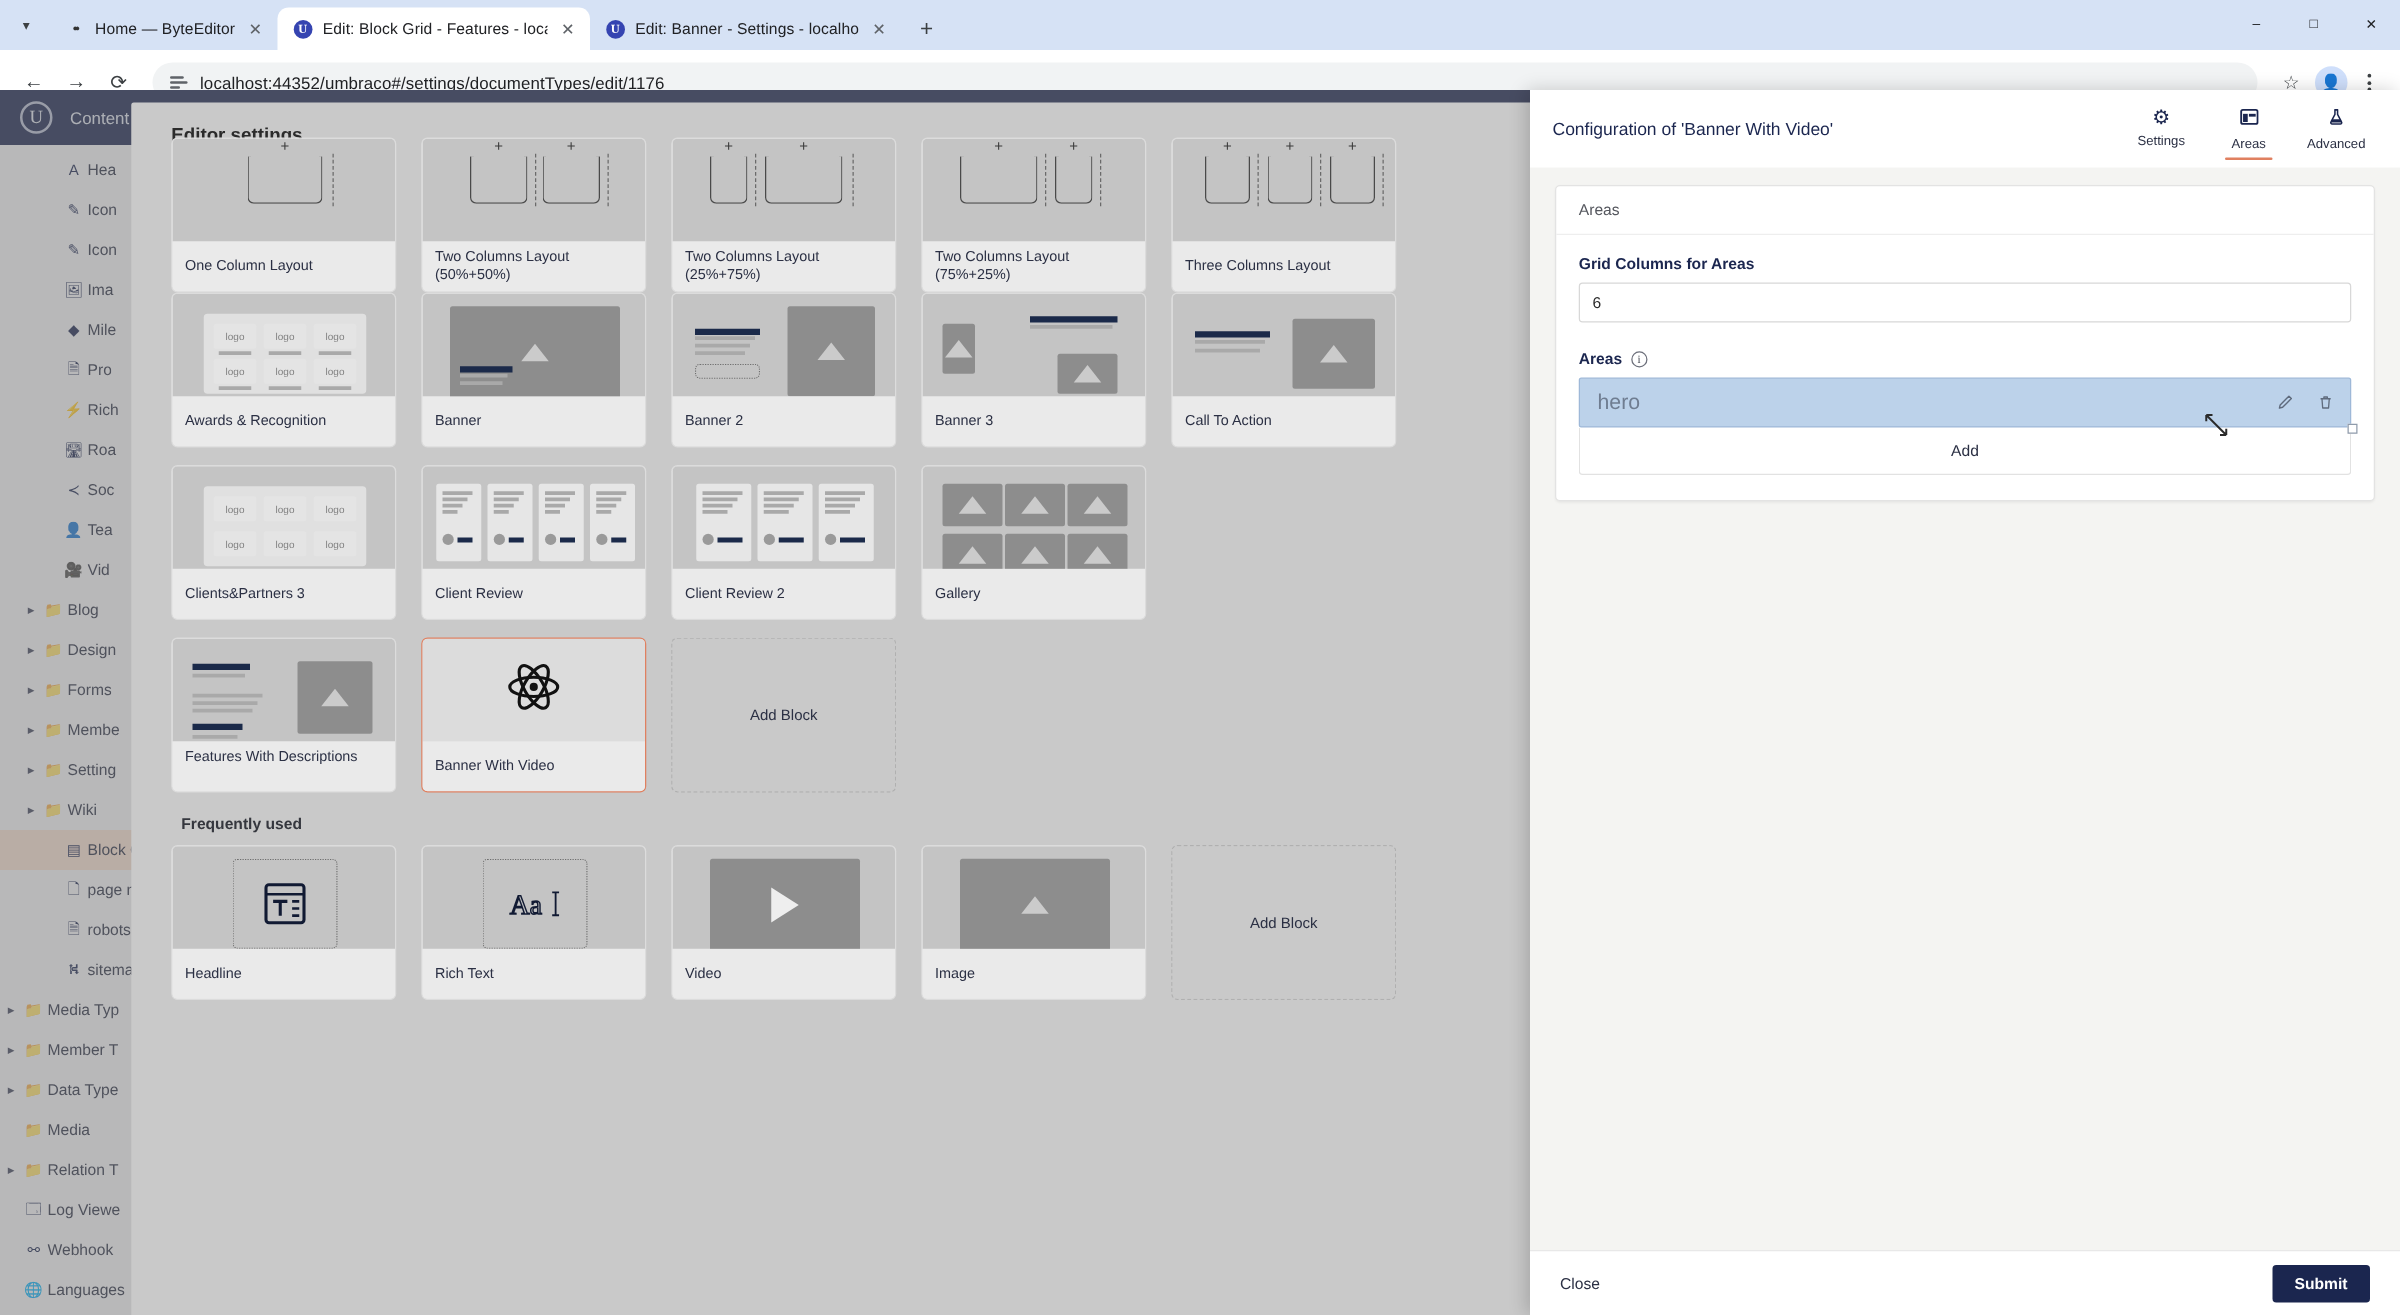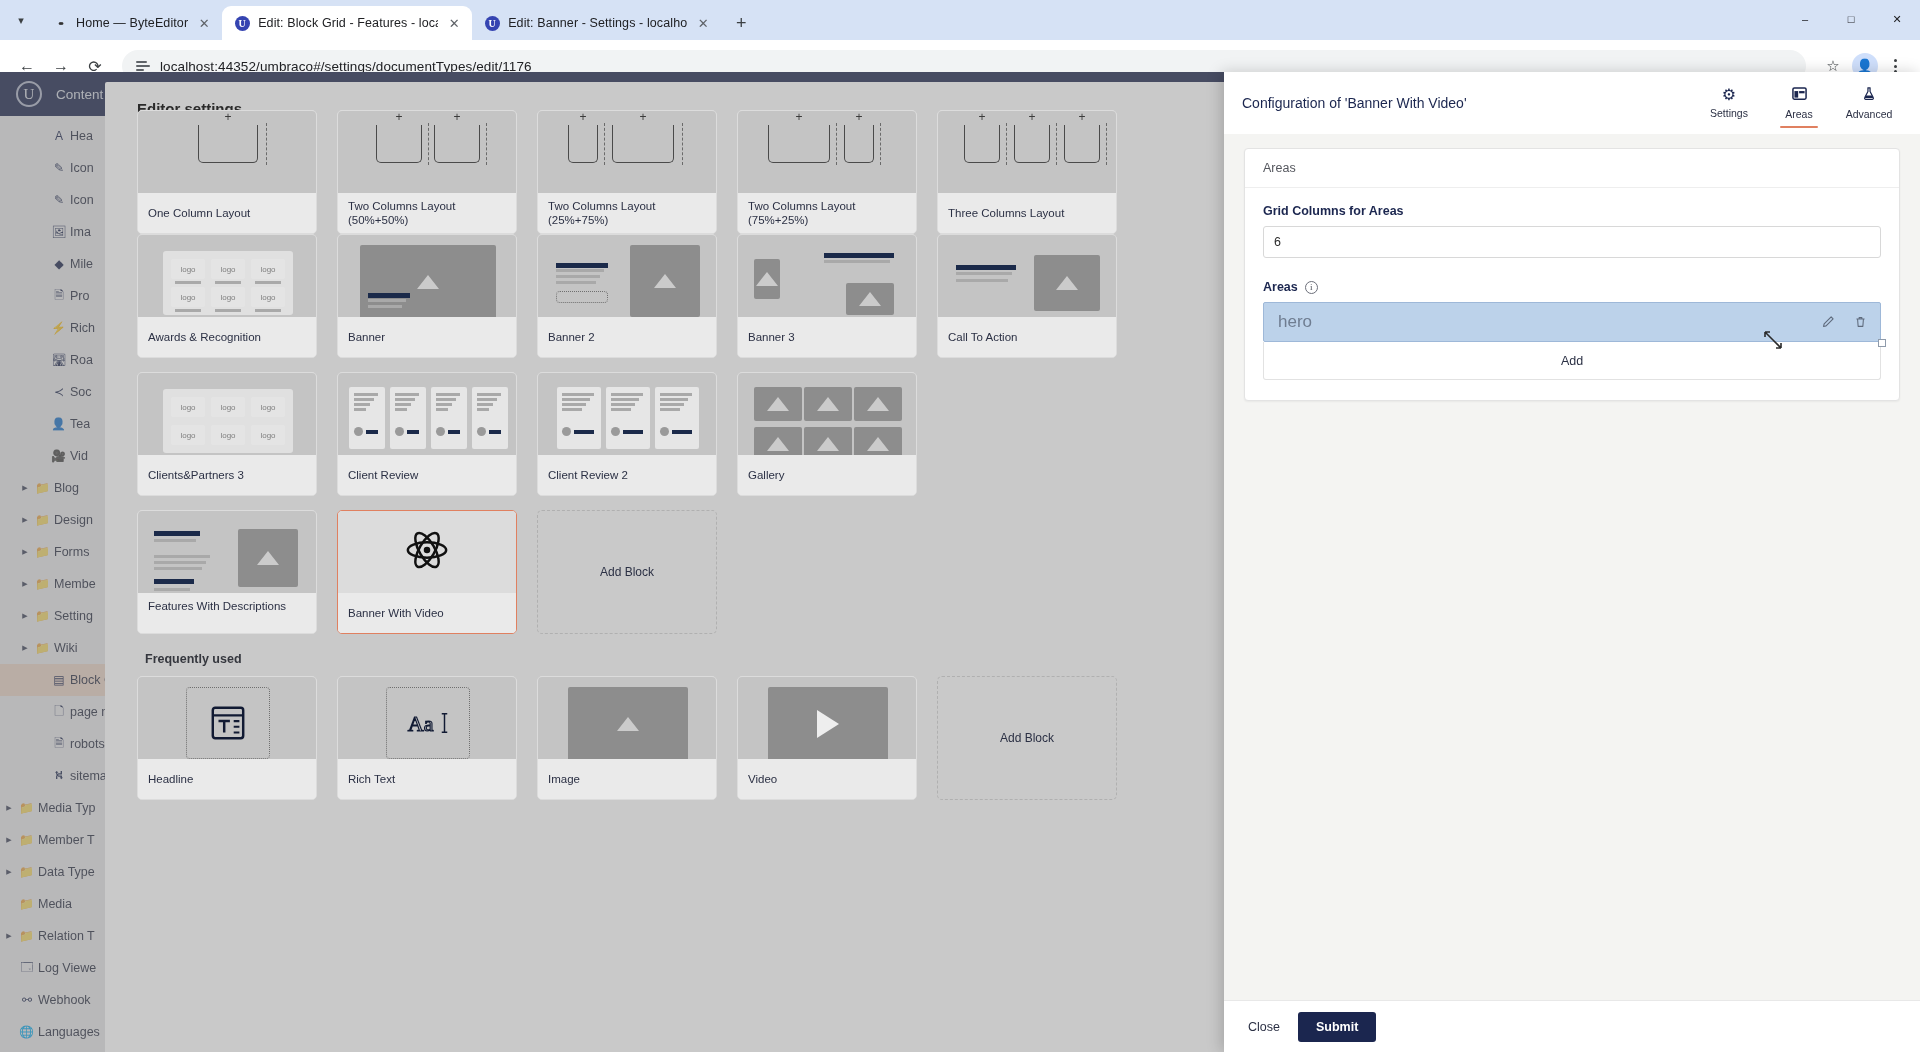--- a/index.html
+++ b/index.html
@@ -168,21 +168,21 @@
   .add-row {
     height:38px; border:1px solid #e2e2e2; border-top:none; background:#fff; border-radius:0 0 3px 3px;
     display:flex; align-items:center; justify-content:center; font-size:12.5px; color:#2b3044;
   }
   .resize-handle { position:absolute; right:-6px; bottom:-6px; width:8px; height:8px;
                    border:1px solid #8f9bab; background:#fff; }
   .cursor-rs { position:absolute; left:498px; top:26px; width:22px; height:22px; pointer-events:none; }
 
   .cfg-foot {
     height:52px; background:#fff; border-top:1px solid #e8e8e8; display:flex; align-items:center;
-    justify-content:flex-start; gap:18px; padding:0 24px;
+    justify-content:space-between; gap:18px; padding:0 24px;
   }
   .btn-close { font-size:12.5px; color:#2b3044; }
   .btn-submit { background:#1b264f; color:#fff; font-size:12.5px; font-weight:bold;
                 padding:8px 18px; border-radius:3px; }
 </style>
 </head>
 <body>
 
 <div id="root">
 
@@ -687,32 +687,32 @@
                     <text x="2" y="25" font-family="Liberation Serif, serif" font-size="24" fill="none" stroke="#111a33" stroke-width="1.3">Aa</text>
                     <path d="M42 6v20M39 6h6M39 26h6" stroke="#111a33" stroke-width="1.6"></path>
                   </svg>
                 </div>
               </div>
               <div class="blabel">Rich Text</div>
             </div>
             <div class="bcard">
               <div class="thumb" style="position: relative;">
                 <div class="imgbox" style="position: absolute; left: 30px; top: 10px; width: 120px; height: 74px; border-radius: 2px;">
+                  <div style="width: 0px; height: 0px; border-left: 22px solid rgba(255, 255, 255, 0.85); border-top: 14px solid transparent; border-bottom: 14px solid transparent;"></div>
+                </div>
+              </div>
+              <div class="blabel">Video</div>
+            </div>
+            <div class="bcard">
+              <div class="thumb" style="position: relative;">
+                <div class="imgbox" style="position: absolute; left: 30px; top: 10px; width: 120px; height: 74px; border-radius: 2px;">
                   <div class="mt"></div>
                 </div>
               </div>
               <div class="blabel">Image</div>
-            </div>
-            <div class="bcard">
-              <div class="thumb" style="position: relative;">
-                <div class="imgbox" style="position: absolute; left: 30px; top: 10px; width: 120px; height: 74px; border-radius: 2px;">
-                  <div style="width: 0px; height: 0px; border-left: 22px solid rgba(255, 255, 255, 0.85); border-top: 14px solid transparent; border-bottom: 14px solid transparent;"></div>
-                </div>
-              </div>
-              <div class="blabel">Video</div>
             </div>
             <div class="bcard addblock">Add Block</div>
           </div>
         </div>
     </div>
 
     <div class="cfg-panel">
       <div class="cfg-head">
         <h3>Configuration of 'Banner With Video'</h3>
         <div class="cfg-tabs">

